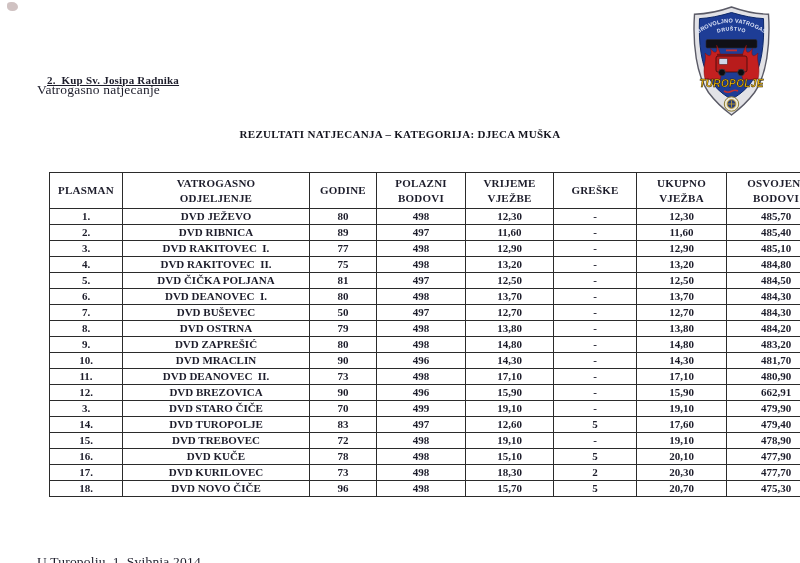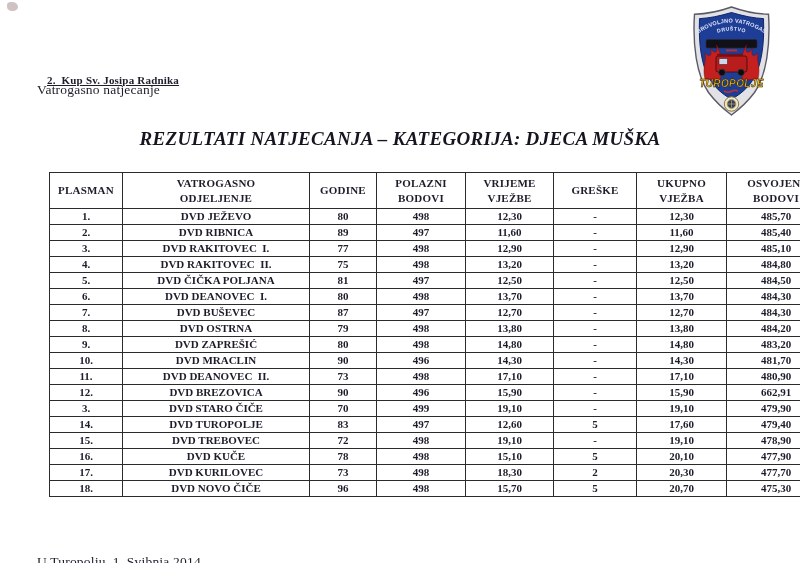--- a/index.html
+++ b/index.html
@@ -18,23 +18,22 @@
   .hdr-line1 {
     position: absolute; left: 37px; top: 42px;
     font-size: 13.5px; letter-spacing: .2px; margin-top: 40px;
   }
   .hdr-line2 {
     position: absolute; left: 47px; top: 74px;
     font-size: 11px; font-weight: bold; white-space: pre; letter-spacing: .2px; text-decoration: underline;
   }
   .doc-title {
     position: absolute; left: 0; top: 128px; width: 800px;
-    text-align: center; font-size: 19px; font-weight: bold; letter-spacing: .3px;
+    text-align: center; font-size: 11px; font-weight: bold; letter-spacing: .3px;
     color: #15151f;
-    font-style: italic;
   }
   .logo-wrap { position: absolute; left: 686px; top: 5px; width: 91px; height: 114px; }
   .table-wrap { position: absolute; left: 13px; top: 172px; width: 776px; margin-left: 36px; }
   table.results {
     border-collapse: collapse; width: 776px; table-layout: fixed;
   }
   table.results th, table.results td {
     border: 1px solid #2b2b2b;
     text-align: center; vertical-align: middle;
     font-weight: bold; color: #1d1d2b;
@@ -188,21 +187,21 @@
           <td>80</td>
           <td>498</td>
           <td>13,70</td>
           <td>-</td>
           <td>13,70</td>
           <td>484,30</td>
         </tr>
         <tr>
           <td>7.</td>
           <td>DVD BUŠEVEC</td>
-          <td>87</td>
+          <td>50</td>
           <td>497</td>
           <td>12,70</td>
           <td>-</td>
           <td>12,70</td>
           <td>484,30</td>
         </tr>
         <tr>
           <td>8.</td>
           <td>DVD OSTRNA</td>
           <td>79</td>

